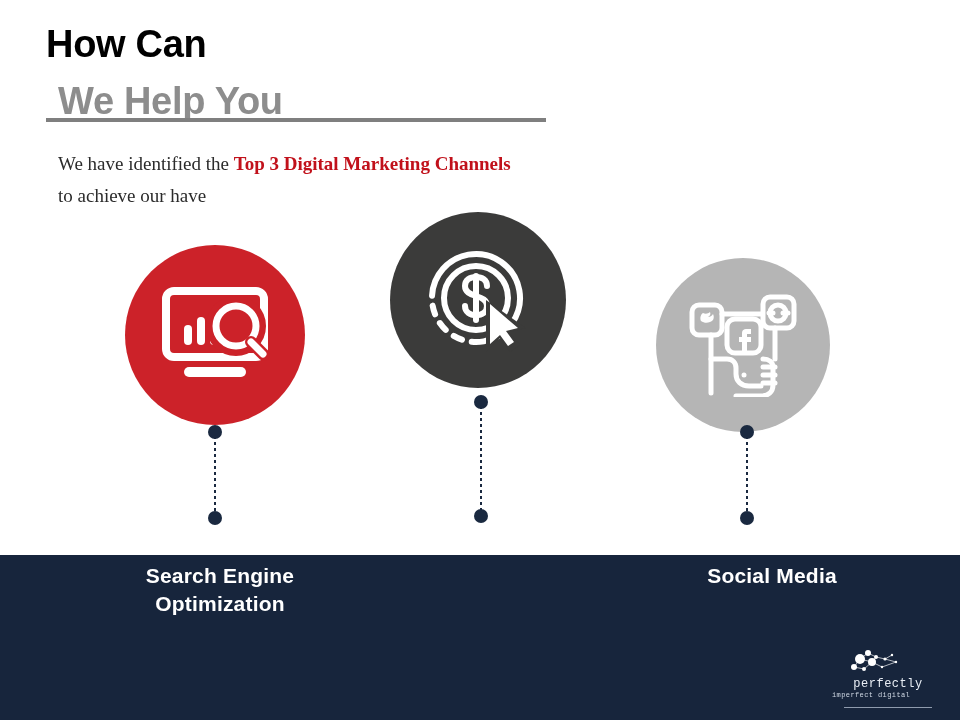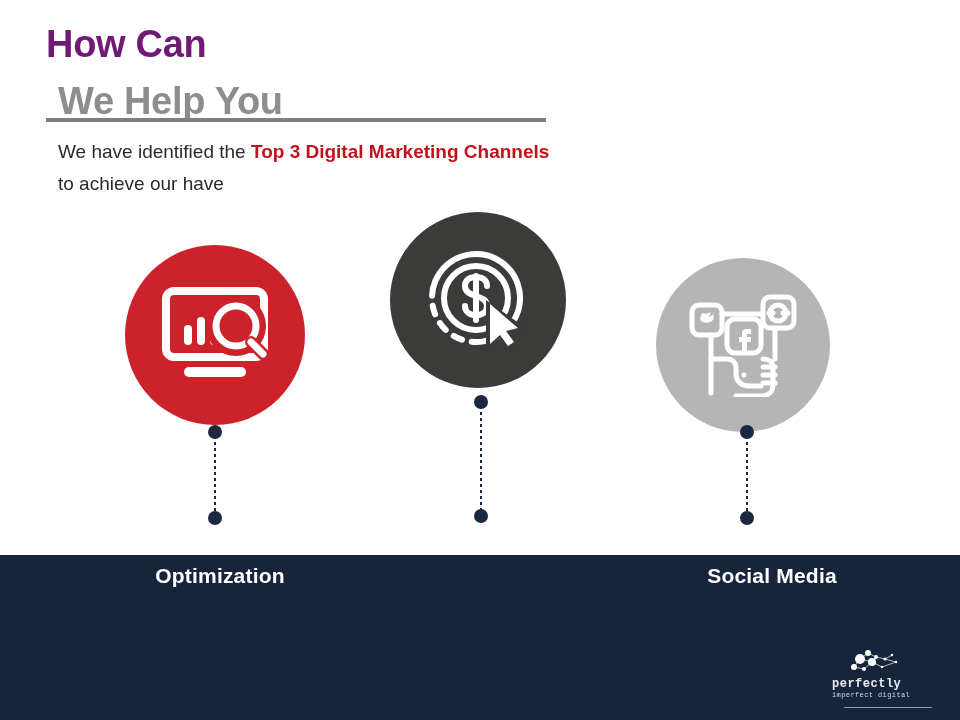--- a/index.html
+++ b/index.html
@@ -23,21 +23,21 @@
   .title-block {
     position: absolute;
     left: 46px;
     top: 22px;
     width: 620px;
   }
   .title-line1 {
     font-family: "Liberation Sans", sans-serif;
     font-size: 38px;
     font-weight: bold;
-    color: #701a75;
+    color: #000000;
     letter-spacing: -0.3px;
     line-height: 44px;
     margin: 0;
     white-space: nowrap;
   }
   .title-line2 {
     font-family: "Liberation Sans", sans-serif;
     font-size: 38px;
     font-weight: bold;
     color: #8d8d8d;
@@ -52,23 +52,23 @@
     top: 118px;
     width: 500px;
     height: 4px;
     background: #7f7f7f;
   }
 
   
   .subtext {
     position: absolute;
     left: 58px;
-    top: 136px;
+    top: 148px;
     width: 700px;
-    font-family: Liberation Sans, sans-serif;
+    font-family: Liberation Serif, serif;
     font-size: 19px;
     line-height: 32px;
     color: #2b2b2b;
   }
   .subtext .hl {
     color: #C1111B;
     font-weight: bold;
   }
 
   
@@ -165,24 +165,24 @@
     left: 832px;
     top: 650px;
     width: 112px;
     height: 62px;
   }
   .logo-mark { position: absolute; left: 14px; top: 0; }
   .logo-name {
     position: absolute;
     left: 0; top: 27px;
     width: 112px;
-    text-align: left;
+    text-align: center;
     font-family: "Liberation Mono", monospace;
     font-size: 12px;
-    font-weight: bold;
+    font-weight: normal;
     color: #e9eef5;
     letter-spacing: 0.5px;
   }
   .logo-tag {
     position: absolute;
     left: 0; top: 41px;
     width: 112px;
     text-align: left;
     font-family: "Liberation Mono", monospace;
     font-size: 7px;
@@ -301,20 +301,21 @@
     <div class="connector" id="connector-2">
       <span class="conn-dot top"></span>
       <span class="conn-line"></span>
       <span class="conn-dot bottom"></span>
     </div>
   </div>
 
   <div class="band"></div>
 
   <div class="channel-label" style="left:100px;">
+    <div>Search Engine</div>
     <div>Optimization</div>
   </div>
   <div class="channel-label" style="left:652px;">
     <div>Social Media</div>
   </div>
 
   <div class="logo">
     <span class="logo-mark">
       <svg width="84" height="26" viewBox="0 0 84 26" fill="none">
         <g fill="#ffffff">

